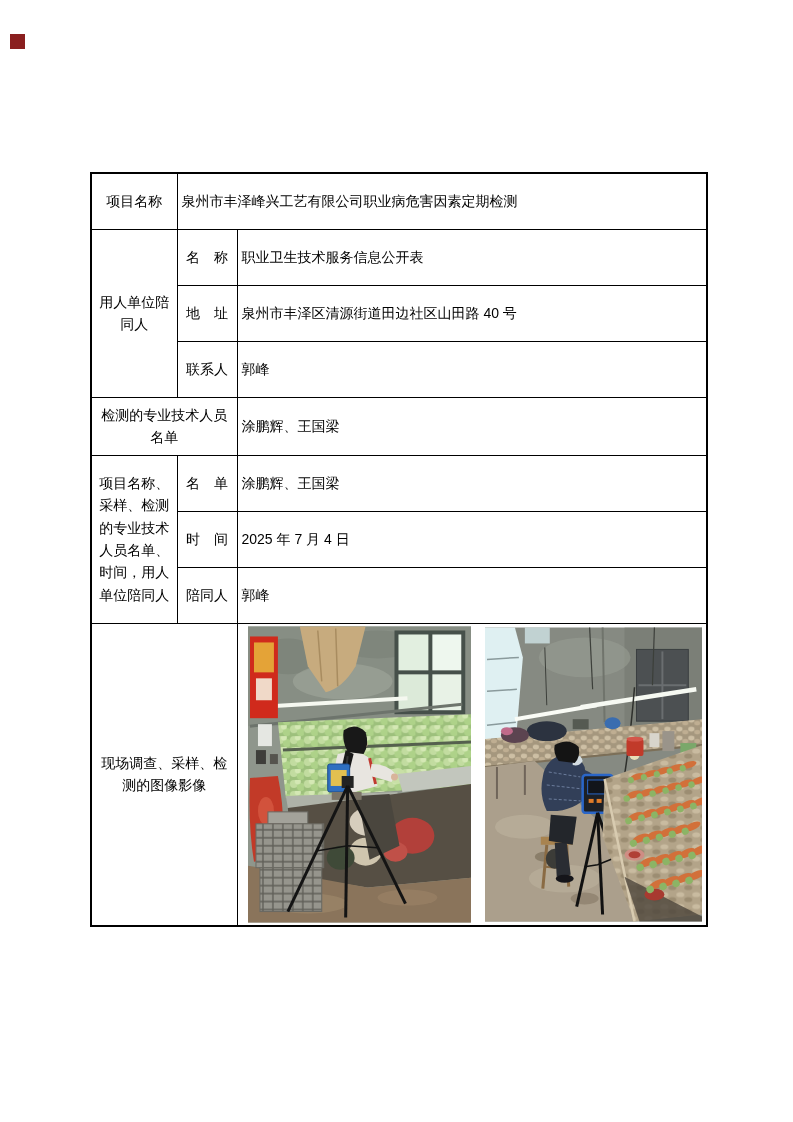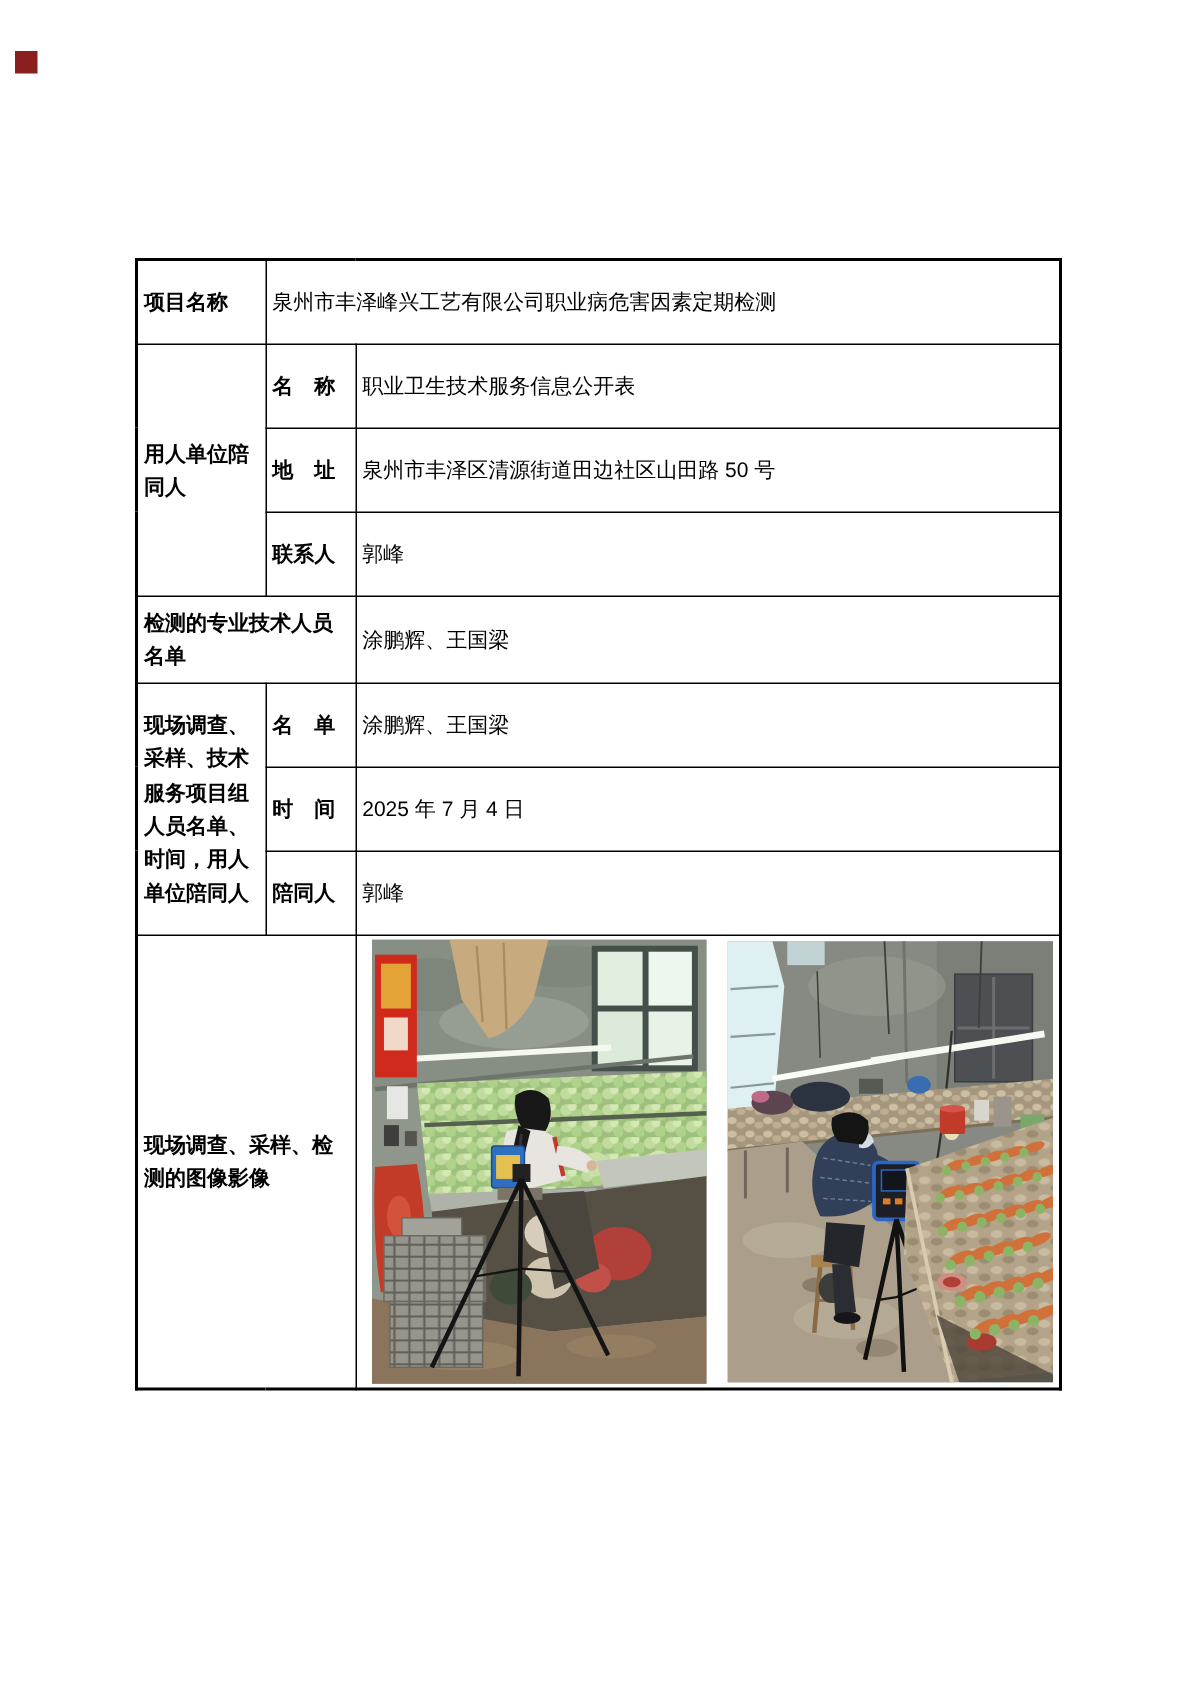--- a/index.html
+++ b/index.html
@@ -32,21 +32,21 @@
     padding:2px 4px;
     overflow:hidden;
   }
   col.c1{width:86px}
   col.c2{width:60px}
   col.c3{width:470px}
   tr.r-sm{height:56px}
   tr.r-team{height:58px}
   tr.r-img{height:294px}
   td.lab{
-    font-weight:bold;font-size:14px;text-align:left;line-height:1.6;
+    font-weight:normal;font-size:14px;text-align:center;line-height:1.6;
   }
   td.val{
     font-size:14px;text-align:left;line-height:1.5;
   }
   td.photo-cell{padding:0;}
   .photos{
     display:flex;align-items:center;justify-content:flex-start;
     gap:14px;padding-left:6px;
   }
   svg.photo{display:block;}
@@ -72,34 +72,34 @@
       <td class="val" colspan="2">泉州市丰泽峰兴工艺有限公司职业病危害因素定期检测</td>
     </tr>
 
     <tr class="r-sm">
       <td class="lab" rowspan="3">用人单位陪同人</td>
       <td class="lab">名　称</td>
       <td class="val">职业卫生技术服务信息公开表</td>
     </tr>
     <tr class="r-sm">
       <td class="lab">地　址</td>
-      <td class="val">泉州市丰泽区清源街道田边社区山田路 50 号</td>
+      <td class="val">泉州市丰泽区清源街道田边社区山田路 40 号</td>
     </tr>
     <tr class="r-sm">
       <td class="lab">联系人</td>
       <td class="val">郭峰</td>
     </tr>
 
     <tr class="r-team">
       <td class="lab" colspan="2">检测的专业技术人员名单</td>
       <td class="val">涂鹏辉、王国梁</td>
     </tr>
 
     <tr class="r-sm">
-      <td class="lab" rowspan="3">现场调查、采样、技术服务项目组人员名单、时间，用人单位陪同人</td>
+      <td class="lab" rowspan="3">项目名称、采样、检测的专业技术人员名单、时间，用人单位陪同人</td>
       <td class="lab">名　单</td>
       <td class="val">涂鹏辉、王国梁</td>
     </tr>
     <tr class="r-sm">
       <td class="lab">时　间</td>
       <td class="val">2025 年 7 月 4 日</td>
     </tr>
     <tr class="r-sm">
       <td class="lab">陪同人</td>
       <td class="val">郭峰</td>

